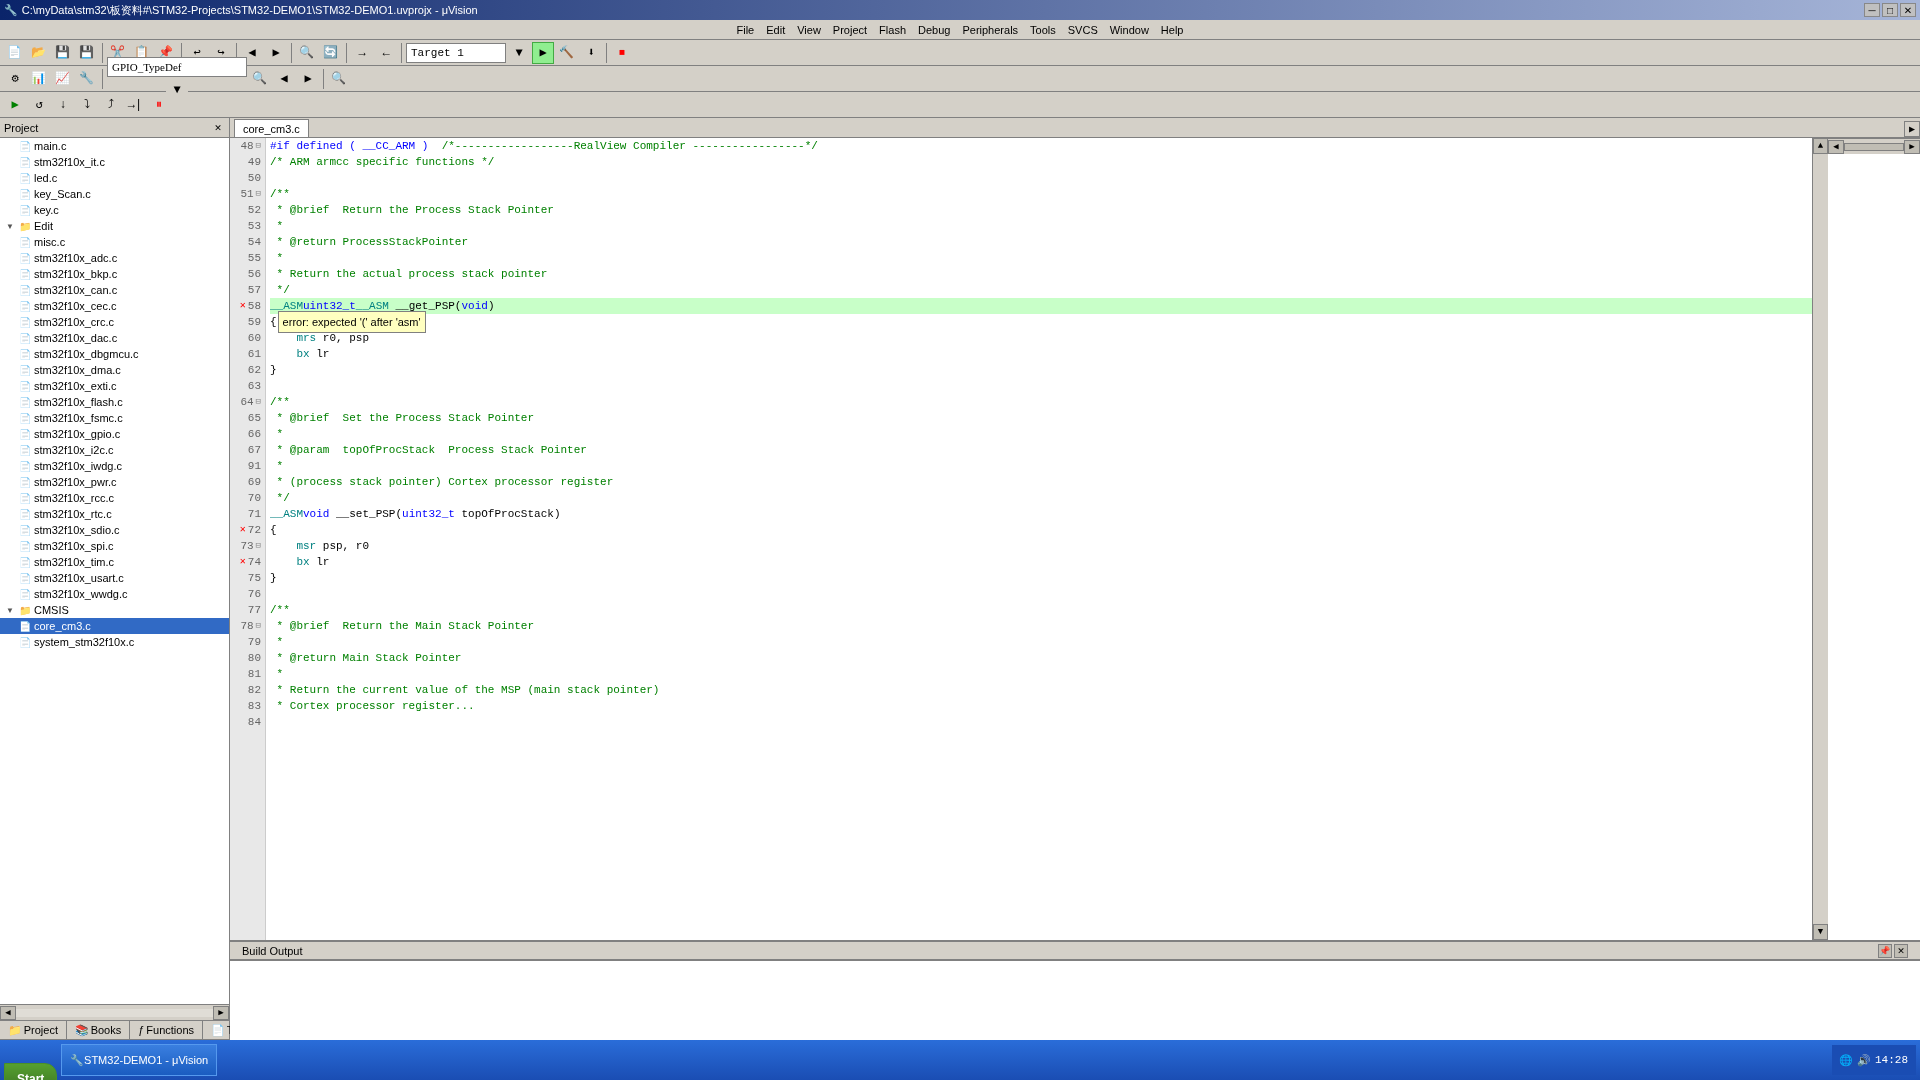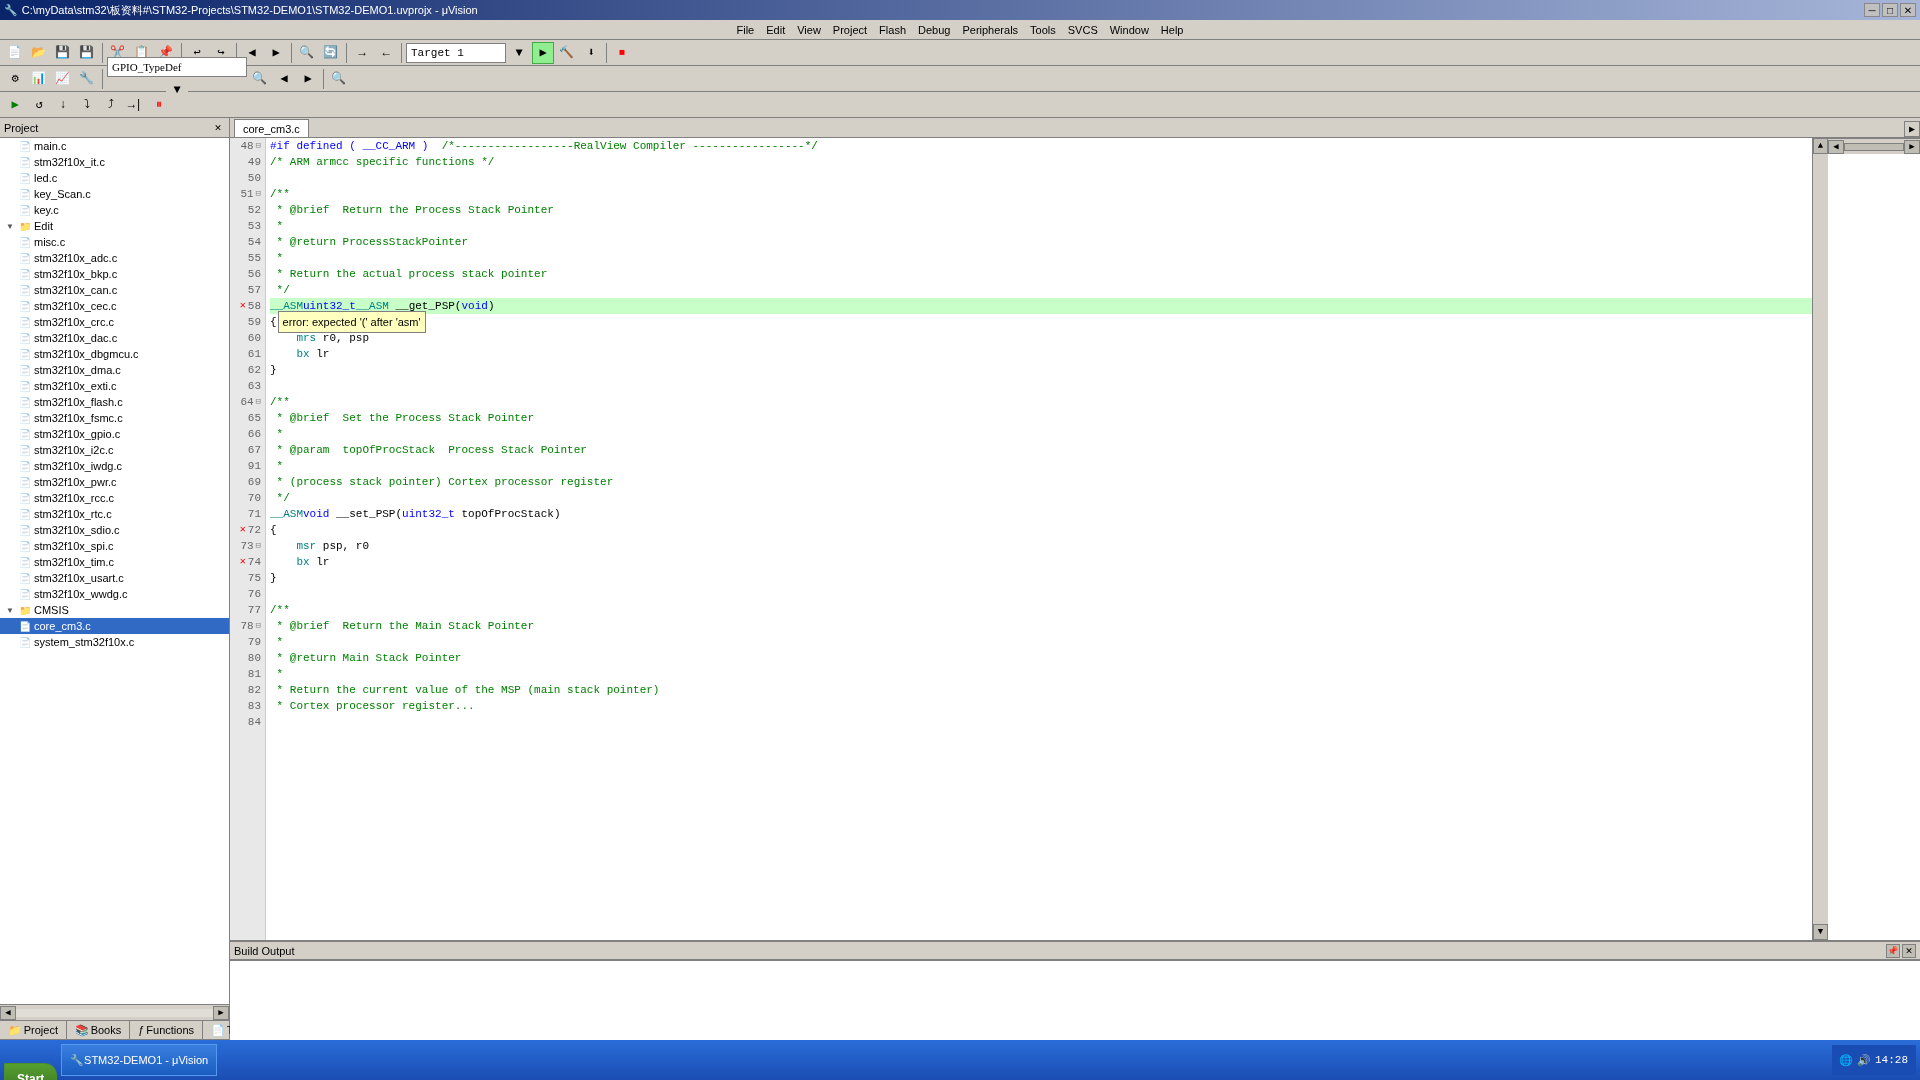--- a/index.html
+++ b/index.html
@@ -56,21 +56,21 @@
     
     
     .error-tooltip { background: #ffffc0; border: 1px solid #808080; font-size: 11px; font-family: Tahoma, sans-serif; padding: 2px 4px; display: inline-block; margin-left: 1px; }
     
     
     #bottom-tabs { background: #d4d0c8; height: 20px; display: flex; align-items: center; border-top: 1px solid #808080; border-bottom: 1px solid #808080; }
     .bottom-tab { padding: 2px 8px; font-size: 11px; font-family: Tahoma, sans-serif; cursor: pointer; display: flex; align-items: center; gap: 2px; border-right: 1px solid #808080; height: 20px; }
     
     
     #build-output { background: white; height: 80px; border-top: 1px solid #808080; padding: 2px; font-size: 11px; font-family: 'Courier New', monospace; overflow: auto; }
-    #build-output-header { background: #d4d0c8; padding: 2px 4px; font-size: 11px; font-family: Tahoma, sans-serif; display: flex; justify-content: space-between; border-top: 2px solid #808080; border-bottom: 1px solid #808080; height: 20px; align-items: center; }
+    #build-output-header { background: #d4d0c8; padding: 2px 12px; font-size: 11px; font-family: Tahoma, sans-serif; display: flex; justify-content: space-between; border-top: 2px solid #808080; border-bottom: 1px solid #808080; height: 20px; align-items: center; }
     
     
     #status-bar { background: #d4d0c8; height: 22px; display: flex; align-items: center; justify-content: space-between; border-top: 1px solid #808080; font-size: 11px; font-family: Tahoma, sans-serif; padding: 0 4px; }
     #status-left { display: flex; align-items: center; gap: 4px; }
     #status-right { display: flex; align-items: center; gap: 8px; }
     
     
     #taskbar { background: linear-gradient(to bottom, #2a6dd9, #1a4db3); height: 40px; display: flex; align-items: center; padding: 0 4px; gap: 4px; position: fixed; bottom: 0; left: 0; right: 0; }
     .taskbar-btn { background: linear-gradient(to bottom, #3a7fe0, #1a5cc0); border: 1px solid #5599ee; height: 32px; padding: 0 8px; color: white; font-size: 11px; font-family: Tahoma, sans-serif; cursor: pointer; display: flex; align-items: center; }
     #start-btn { background: linear-gradient(to bottom, #56a030, #3a7020); border: 1px solid #4a9028; border-radius: 0 12px 12px 0; height: 32px; padding: 0 12px; color: white; font-size: 12px; font-family: Tahoma, sans-serif; font-weight: bold; margin-top: 37px; }

